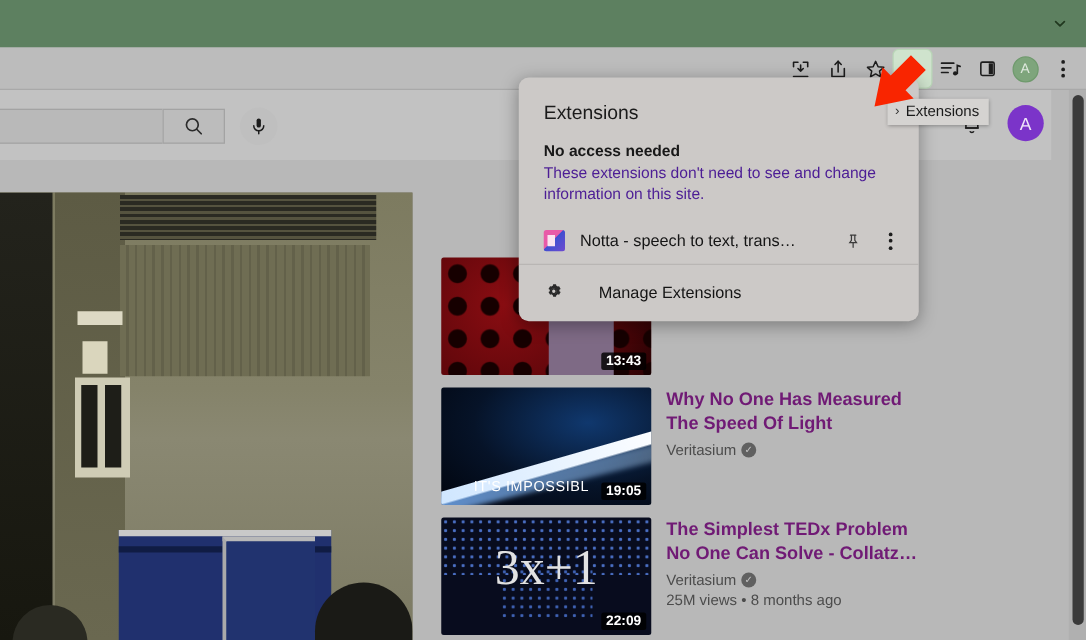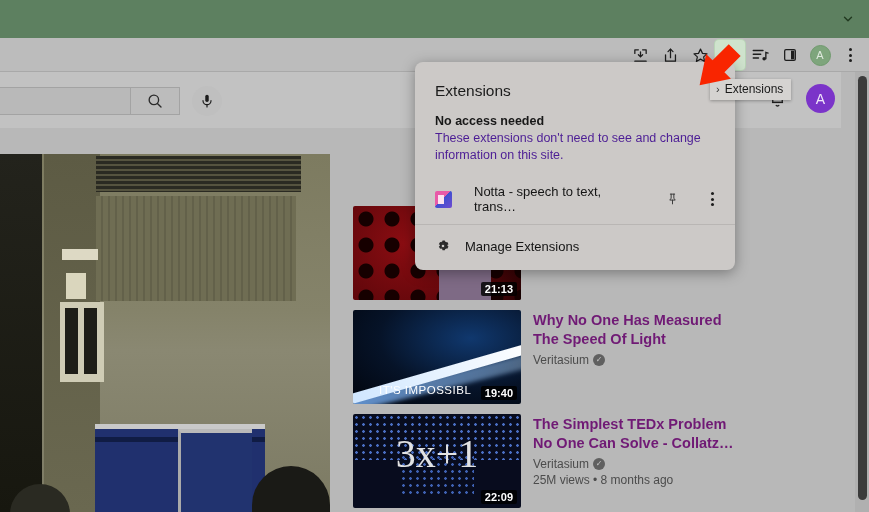--- a/index.html
+++ b/index.html
@@ -202,34 +202,34 @@
     position: absolute; left: 415px; top: 62px; width: 320px;
     background: #ccc9c7;
     border-radius: 8px;
     box-shadow: 0 3px 14px rgba(0,0,0,.35);
     overflow: hidden;
   }
   .popup-title { font-size: 15.5px; color: #1b1b1b; padding: 20px 20px 14px 20px; }
   .popup-sub-h { font-size: 12.5px; font-weight: bold; color: #181818; padding: 0 20px; }
   .popup-sub-p { font-size: 12.5px; color: #4c1d95; padding: 2px 20px 0 20px; line-height: 17px; }
   .ext-item {
-    display: flex; align-items: center; gap: 22px;
+    display: flex; align-items: center; gap: 12px;
     padding: 10px 14px 10px 20px; margin-top: 10px;
   }
   .ext-ico { width: 17px; height: 17px; flex: 0 0 auto;
     background: linear-gradient(135deg,#e85aa8 0%,#e85aa8 45%,#3f4fd0 46%,#6f4ad0 100%);
     border-radius: 2px; position: relative; }
   .ext-ico:after { content:""; position:absolute; left:3px; top:4px; width:6px; height:9px;
     background:#fbe2f0; }
   .ext-name { font-size: 13px; color: #151515; flex: 1 1 auto; }
   .pin-ico { width: 18px; color: #3a3a3a; display:flex; justify-content:center; }
   .kebab { width: 18px; display: flex; justify-content: center; }
   .popup-sep { height: 1px; background: #b9b6b4; }
   .manage-row {
-    display: flex; align-items: center; gap: 14px;
+    display: flex; align-items: center; gap: 28px;
     padding: 13px 20px 16px 20px;
   }
   .manage-label { font-size: 13px; color: #141414; }
 
   
   .tooltip {
     position: absolute; left: 710px; top: 79px;
     background: #d5d3d1; color: #1a1a1a;
     font-size: 12px; padding: 3px 8px 4px 6px;
     display: flex; align-items: center; gap: 5px;
@@ -378,38 +378,38 @@
     </div>
 
     <div class="chip">All</div>
 
     <div class="vlist">
 
       <div class="vrow" style="margin-top:0;">
         <div class="thumb th1">
           <div class="dots"></div>
           <div class="person"></div>
-          <span class="dur">21:13</span>
+          <span class="dur">13:43</span>
         </div>
         <div class="vmeta">
           <div class="vtitle"></div>
           <div class="vchan">
             <span>TEDx Talks</span>
             <span class="verified">✓</span>
           </div>
           <div class="vstats">2.4M views • 3 years ago</div>
         </div>
       </div>
 
       <div class="vrow">
         <div class="thumb th2 th2i">
           <div class="beam2"></div>
           <div class="beam"></div>
           <span class="cap">IT'S IMPOSSIBL</span>
-          <span class="dur">19:40</span>
+          <span class="dur">19:05</span>
         </div>
         <div class="vmeta">
           <div class="vtitle">Why No One Has Measured The Speed Of Light</div>
           <div class="vchan">
             <span>Veritasium</span>
             <span class="verified">✓</span>
           </div>
         </div>
       </div>
 

